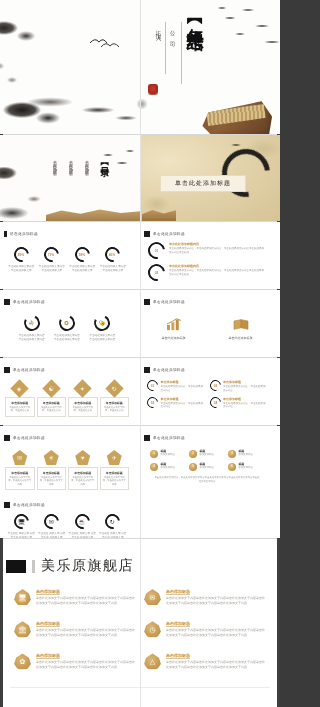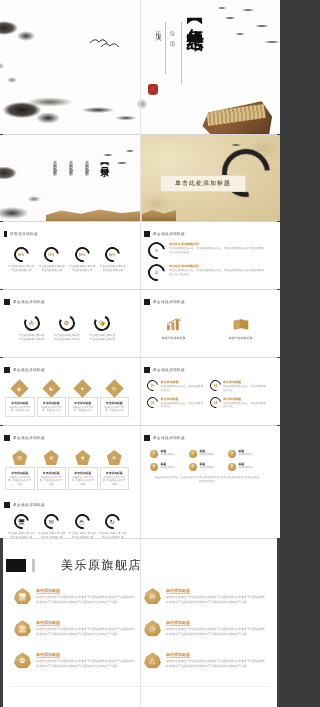--- a/index.html
+++ b/index.html
@@ -247,21 +247,21 @@
   .gb-t { font-size:2.8px; color:#2f2d2a; font-weight:bold; line-height:1.25; }
   .gb-b { font-size:2.4px; color:#8d8984; line-height:1.3; }
   .gfoot { font-size:2.4px; color:#97938e; line-height:1.5; text-align:center; padding:5px 14px 0 14px; }
 
   
   .store { background:#fff; padding-top:8px; }
   .store-head { display:flex; align-items:center; gap:6px; padding:10px 0 0 6px; }
   .store-chip { width:20px; height:13px; background:#121212; flex:none; }
   .store-chip2 { width:3px; height:13px; background:#c9c7c3; flex:none; }
   .store-title {
-    font-family:"DejaVu Serif", serif; font-size:12px; color:#2c2a27; letter-spacing:1.5px;margin-left:20px;
+    font-family:"DejaVu Serif", serif; font-size:14px; color:#2c2a27; letter-spacing:1.5px;
   }
   .sgrid { display:grid; grid-template-columns:1fr 1fr; gap:15px 8px; padding:14px 14px 0 14px; }
   .sitem { display:flex; gap:5px; align-items:flex-start; }
   .drop {
     width:17px; height:17px; flex:none;
     background:radial-gradient(circle at 40% 38%, #dcb678 0%, #c79c54 58%, #b1863d 100%);
     border-radius:50% 50% 50% 50% / 62% 62% 38% 38%;
     clip-path:polygon(50% 0%, 88% 26%, 100% 62%, 78% 94%, 22% 94%, 0 62%, 12% 26%);
     display:flex; align-items:center; justify-content:center;
   }

